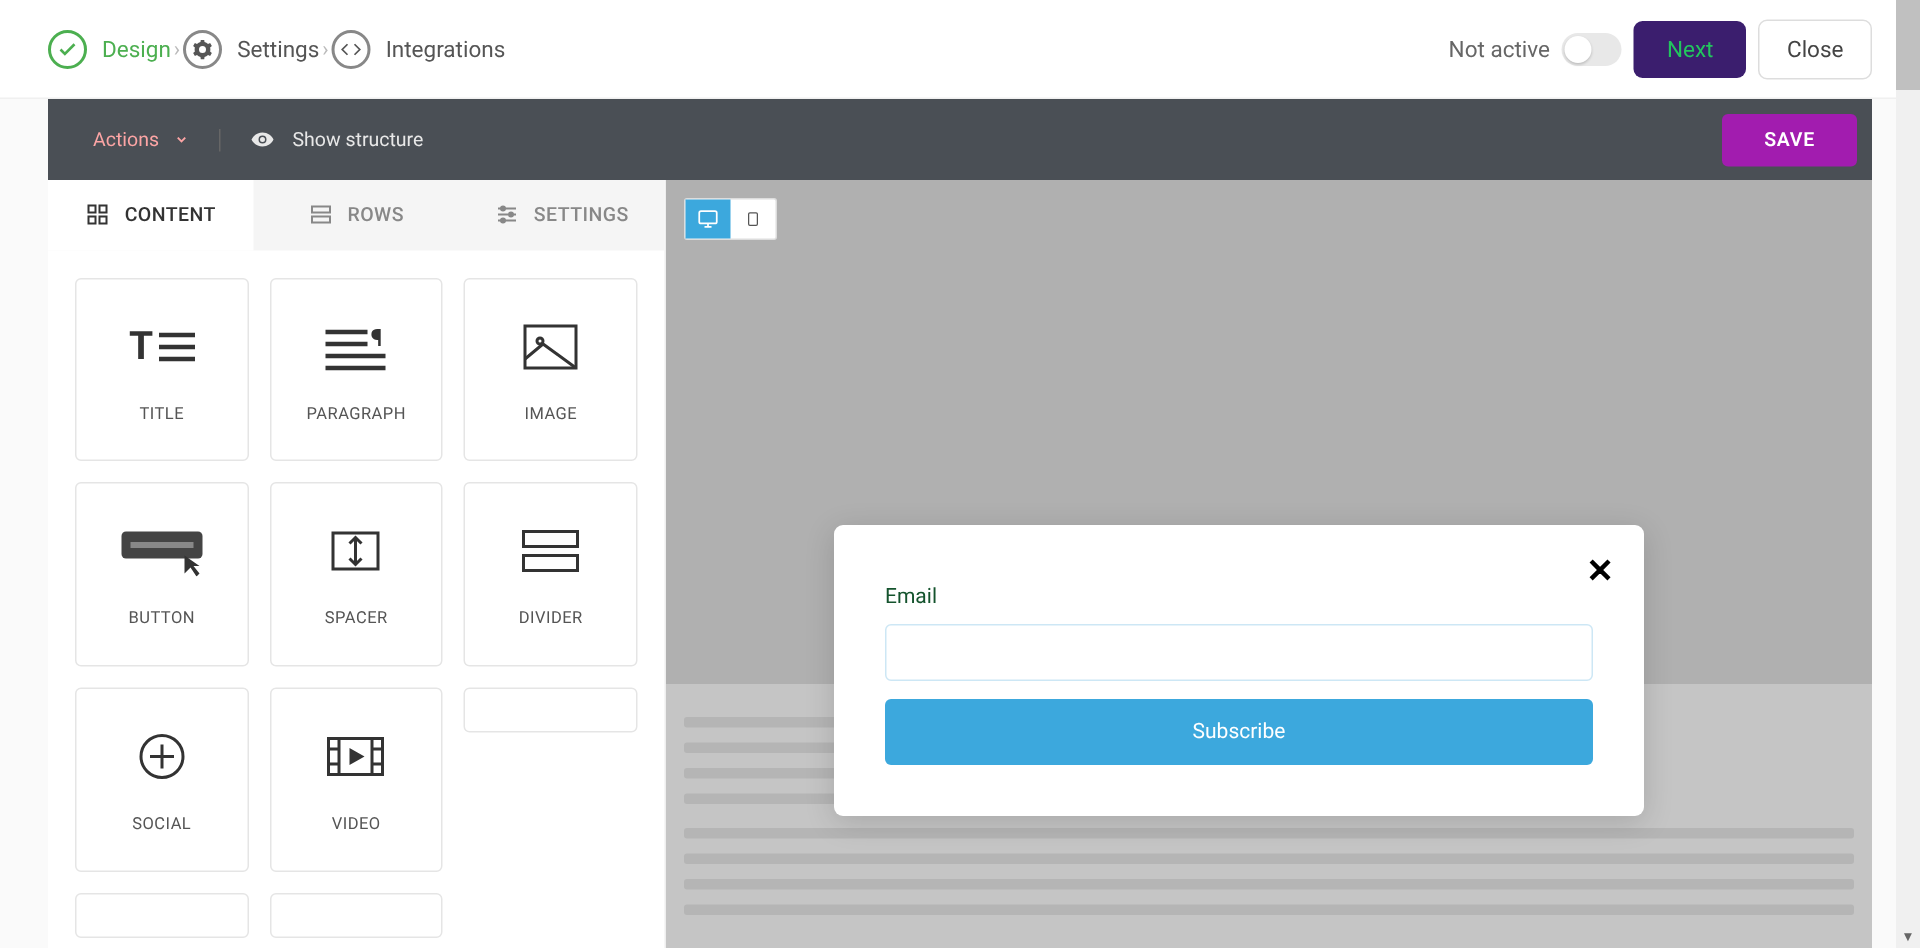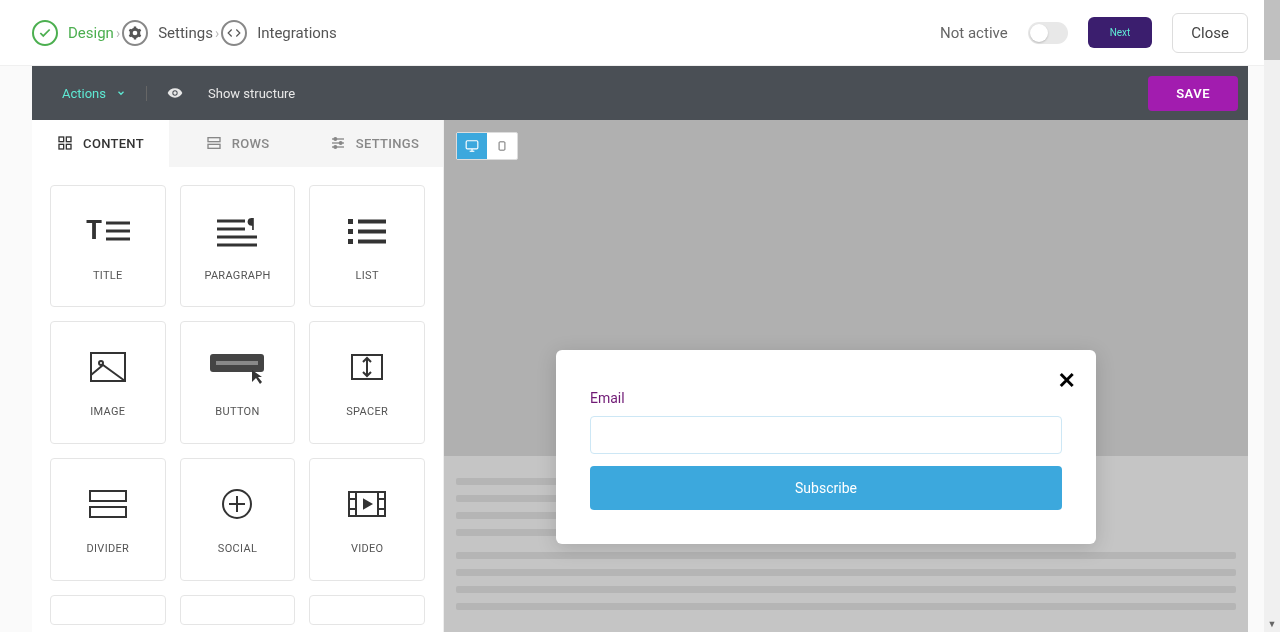--- a/index.html
+++ b/index.html
@@ -62,21 +62,21 @@
 }
 
 .bc-chevron {
   color: #bbb;
   font-size: 14px;
 }
 
 .top-right {
   display: flex;
   align-items: center;
-  gap: 20px;
+  gap: 8px;
 }
 
 .status-text {
   color: #666;
   font-size: 15px;
 }
 
 .toggle {
   width: 40px;
   height: 22px;
@@ -91,25 +91,25 @@
   background: #fff;
   border-radius: 50%;
   position: absolute;
   top: 2px;
   left: 2px;
   box-shadow: 0 1px 2px rgba(0,0,0,0.2);
 }
 
 .btn-next {
   background: #3b1e6e;
-  color: #5eead4;
+  color: #22c55e;
   border: none;
   padding: 10px 22px;
   border-radius: 6px;
-  font-size: 10px;
+  font-size: 15px;
   cursor: pointer;
 }
 
 .btn-close {
   background: #fff;
   color: #444;
   border: 1px solid #ddd;
   padding: 10px 18px;
   border-radius: 6px;
   font-size: 15px;
@@ -127,36 +127,36 @@
   justify-content: space-between;
 }
 
 .action-left {
   display: flex;
   align-items: center;
   gap: 0;
 }
 
 .actions-dd {
-  color: #5eead4;
+  color: #fca5a5;
   font-size: 13px;
   display: flex;
   align-items: center;
   gap: 10px;
   padding-right: 20px;
   border-right: 1px solid #666;
   margin-right: 20px;
 }
 
 .show-structure {
   color: #e8e8e8;
   font-size: 13px;
   display: flex;
   align-items: center;
-  gap: 25px;
+  gap: 12px;
 }
 
 .btn-save {
   background: #a21caf;
   color: #fff;
   border: none;
   padding: 10px 28px;
   border-radius: 4px;
   font-size: 13px;
   font-weight: 600;
@@ -317,21 +317,21 @@
   top: 18px;
   right: 20px;
   font-size: 22px;
   font-weight: bold;
   cursor: pointer;
   color: #000;
 }
 
 .popup-label {
   font-size: 14px;
-  color: #701a75;
+  color: #14532d;
   margin-bottom: 10px;
   margin-top: 12px;
 }
 
 .popup-input {
   width: 100%;
   height: 38px;
   border: 1px solid #cde7f5;
   border-radius: 4px;
   padding: 0 10px;
@@ -488,33 +488,20 @@
           <svg width="44" height="32" viewBox="0 0 44 32">
               <line x1="2" y1="6" x2="30" y2="6" stroke="#333" stroke-width="3"></line>
               <line x1="2" y1="14" x2="30" y2="14" stroke="#333" stroke-width="3"></line>
               <line x1="2" y1="22" x2="42" y2="22" stroke="#333" stroke-width="3"></line>
               <line x1="2" y1="30" x2="42" y2="30" stroke="#333" stroke-width="3"></line>
               <text x="32" y="15" font-size="16" font-weight="bold" fill="#333">¶</text>
             </svg>
         </div>
         <div class="block-label">PARAGRAPH</div>
       </div>
-      <div class="content-block">
-        <div class="block-icon">
-          <svg width="38" height="30" viewBox="0 0 38 30">
-              <rect x="0" y="3" width="5" height="5" fill="#333"></rect>
-              <line x1="10" y1="5.5" x2="38" y2="5.5" stroke="#333" stroke-width="4"></line>
-              <rect x="0" y="13" width="5" height="5" fill="#333"></rect>
-              <line x1="10" y1="15.5" x2="38" y2="15.5" stroke="#333" stroke-width="4"></line>
-              <rect x="0" y="23" width="5" height="5" fill="#333"></rect>
-              <line x1="10" y1="25.5" x2="38" y2="25.5" stroke="#333" stroke-width="4"></line>
-            </svg>
-        </div>
-        <div class="block-label">LIST</div>
-      </div>
 
       <div class="content-block">
         <div class="block-icon">
           <svg width="38" height="32" viewBox="0 0 38 32" fill="none" stroke="#333" stroke-width="2">
               <rect x="2" y="2" width="34" height="28"></rect>
               <circle cx="12" cy="12" r="2"></circle>
               <polyline points="2 24 14 14 36 30"></polyline>
             </svg>
         </div>
         <div class="block-label">IMAGE</div>

